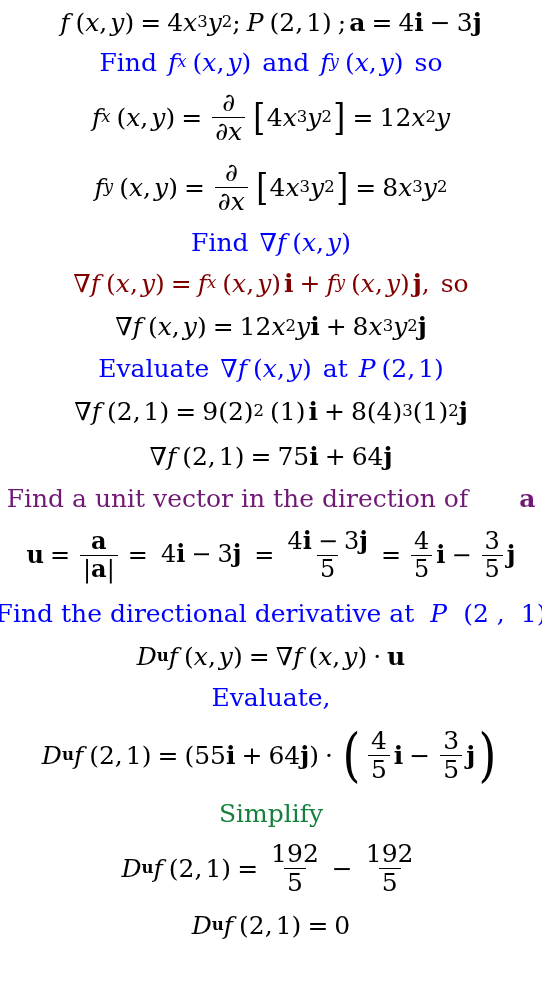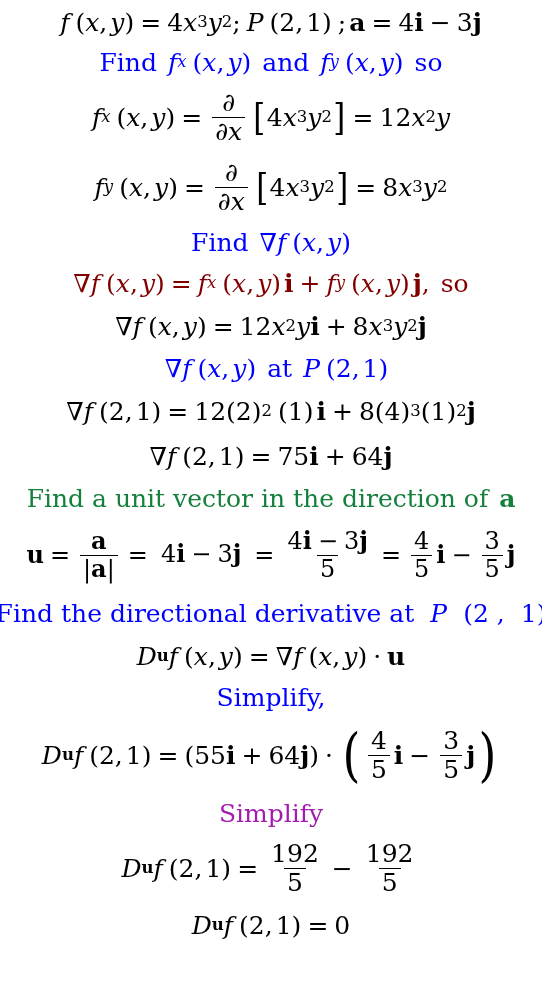--- a/index.html
+++ b/index.html
@@ -343,20 +343,21 @@
       <span class="sp"></span>
       <span class="up">8</span>
       <span class="it">x</span>
       <sup class="ex">3</sup>
       <span class="it">y</span>
       <sup class="ex">2</sup>
       <span class="bf">j</span>
   </div>
 
   <div class="line prose c-blue" style="height: 40px; color: rgb(0, 0, 255);">
+    <span class="up">Evaluate</span>
       <span class="spw"></span>
       <span class="nabla">∇</span>
       <span class="it">f</span>
       <span class="sp"></span>
       <span class="up">(</span>
       <span class="it">x</span>
       <span class="up">,</span>
       <span class="spn"></span>
       <span class="it">y</span>
       <span class="up">)</span>
@@ -377,21 +378,21 @@
       <span class="sp"></span>
       <span class="up">(</span>
       <span class="up">2</span>
       <span class="up">,</span>
       <span class="spn"></span>
       <span class="up">1</span>
       <span class="up">)</span>
       <span class="sp"></span>
       <span class="op">=</span>
       <span class="sp"></span>
-      <span class="up">12(2)</span>
+      <span class="up">9(2)</span>
       <sup class="ex">2</sup>
       <span class="sp"></span>
       <span class="up">(1)</span>
       <span class="spn"></span>
       <span class="bf">i</span>
       <span class="sp"></span>
       <span class="op">+</span>
       <span class="sp"></span>
       <span class="up">8(4)</span>
       <sup class="ex">3</sup>
@@ -415,21 +416,21 @@
       <span class="sp"></span>
       <span class="up">75</span>
       <span class="bf">i</span>
       <span class="sp"></span>
       <span class="op">+</span>
       <span class="sp"></span>
       <span class="up">64</span>
       <span class="bf">j</span>
   </div>
 
-  <div class="line prose c-blue" style="height: 40px; color: #15803d;">
+  <div class="line prose c-blue" style="height: 40px; color: #701a75; gap: 20px;">
     <span class="up">Find a unit vector in the direction of</span>
       <span class="spw"></span>
       <span class="bf">a</span>
   </div>
 
   <div class="line math c-black" style="height:74px; font-size:24px;">
     <span class="bf">u</span>
       <span class="sp"></span>
       <span class="op">=</span>
       <span class="sp"></span>
@@ -502,21 +503,21 @@
       <span class="spn"></span>
       <span class="it">y</span>
       <span class="up">)</span>
       <span class="sp"></span>
       <span class="dot">·</span>
       <span class="sp"></span>
       <span class="bf">u</span>
   </div>
 
   <div class="line prose c-blue" style="height: 38px; color: rgb(0, 0, 255);">
-    <span class="up">Simplify,</span>
+    <span class="up">Evaluate,</span>
   </div>
 
   <div class="line math c-black" style="height: 78px; color: rgb(0, 0, 0);">
     <span class="it">D</span>
       <sub class="sbb">u</sub>
       <span class="it">f</span>
       <span class="sp"></span>
       <span class="up">(</span>
       <span class="up">2</span>
       <span class="up">,</span>
@@ -547,21 +548,21 @@
       <span class="op">−</span>
       <span class="sp"></span>
       <span class="frac">
         <span class="num up">3</span>
         <span class="den up">5</span>
       </span>
       <span class="bf">j</span>
       <span class="bigparen">)</span>
   </div>
 
-  <div class="line prose c-blue" style="height: 38px; color: #a21caf;">
+  <div class="line prose c-blue" style="height: 38px; color: #15803d;">
     <span class="up">Simplify</span>
   </div>
 
   <div class="line math c-black" style="height: 72px; color: rgb(0, 0, 0);">
     <span class="it">D</span>
       <sub class="sbb">u</sub>
       <span class="it">f</span>
       <span class="sp"></span>
       <span class="up">(</span>
       <span class="up">2</span>

